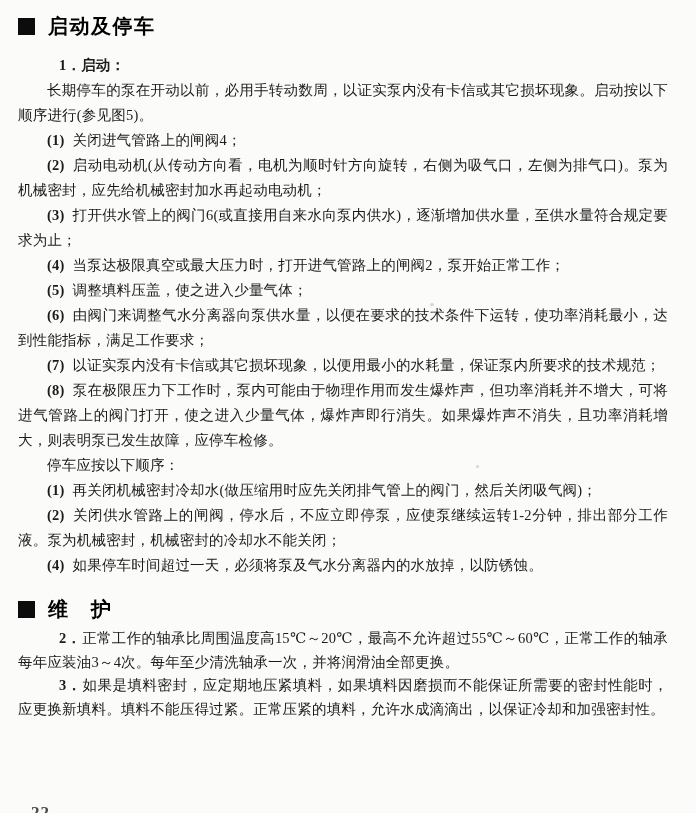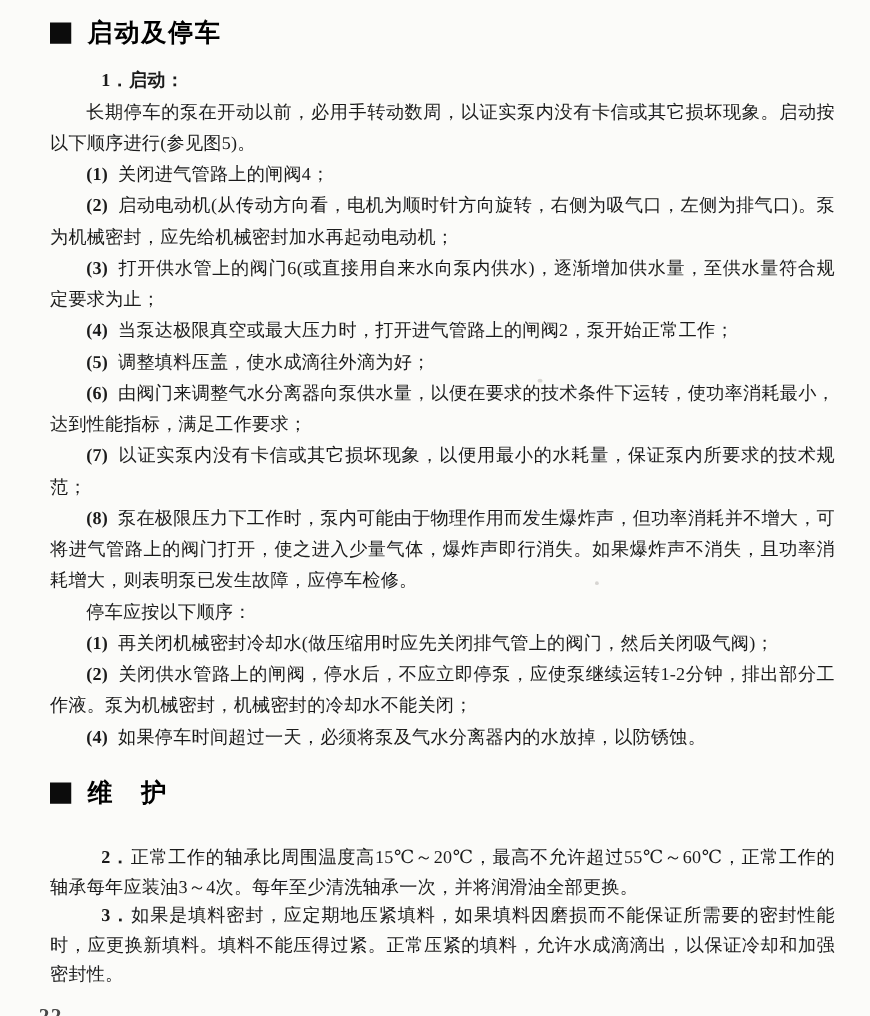--- a/index.html
+++ b/index.html
@@ -6,28 +6,28 @@
   body {
     width: 696px; height: 813px;
     background: #fbfbf9;
     overflow: hidden;
     position: relative;
     font-family: "Liberation Serif", "DejaVu Serif", serif;
     color: #1b1b1b;
   }
   .page {
     position: absolute; inset: 0;
-    padding: 8px 28px 0 40px;
+    padding: 8px 28px 0 18px;
     box-sizing: border-box;
   }
   .sec-head {
     display: flex; align-items: center; gap: 13px;
     margin: 5px 0 13px 0;
   }
-  .sec-head.second { margin-top: 18px; margin-bottom: 27px; }
+  .sec-head.second { margin-top: 18px; margin-bottom: 4px; }
   .sq {
     width: 17px; height: 17px;
     background: #0c0c0c; flex: none;
   }
   .sec-title {
     font-family: "DejaVu Sans", "Liberation Sans", sans-serif;
     font-weight: 900; font-size: 20px;
     margin: 0; letter-spacing: 1.5px; color: #000;
   }
   p.body-line {
@@ -67,21 +67,21 @@
   <p class="body-line">长期停车的泵在开动以前，必用手转动数周，以证实泵内没有卡信或其它损坏现象。启动按以下顺序进行(参见图5)。</p>
 
   <p class="body-line"><b class="num">(1)</b><span>关闭进气管路上的闸阀4；</span></p>
 
   <p class="body-line"><b class="num">(2)</b><span>启动电动机(从传动方向看，电机为顺时针方向旋转，右侧为吸气口，左侧为排气口)。泵为机械密封，应先给机械密封加水再起动电动机；</span></p>
 
   <p class="body-line"><b class="num">(3)</b><span>打开供水管上的阀门6(或直接用自来水向泵内供水)，逐渐增加供水量，至供水量符合规定要求为止；</span></p>
 
   <p class="body-line"><b class="num">(4)</b><span>当泵达极限真空或最大压力时，打开进气管路上的闸阀2，泵开始正常工作；</span></p>
 
-  <p class="body-line"><b class="num">(5)</b><span>调整填料压盖，使水成滴往外滴为好；</span></p>
+  <p class="body-line"><b class="num">(5)</b><span>调整填料压盖，使之进入少量气体；</span></p>
 
   <p class="body-line"><b class="num">(6)</b><span>由阀门来调整气水分离器向泵供水量，以便在要求的技术条件下运转，使功率消耗最小，达到性能指标，满足工作要求；</span></p>
 
   <p class="body-line"><b class="num">(7)</b><span>以证实泵内没有卡信或其它损坏现象，以便用最小的水耗量，保证泵内所要求的技术规范；</span></p>
 
   <p class="body-line"><b class="num">(8)</b><span>泵在极限压力下工作时，泵内可能由于物理作用而发生爆炸声，但功率消耗并不增大，可将进气管路上的阀门打开，使之进入少量气体，爆炸声即行消失。如果爆炸声不消失，且功率消耗增大，则表明泵已发生故障，应停车检修。</span></p>
 
 
   <p class="body-line">停车应按以下顺序：</p>
 

